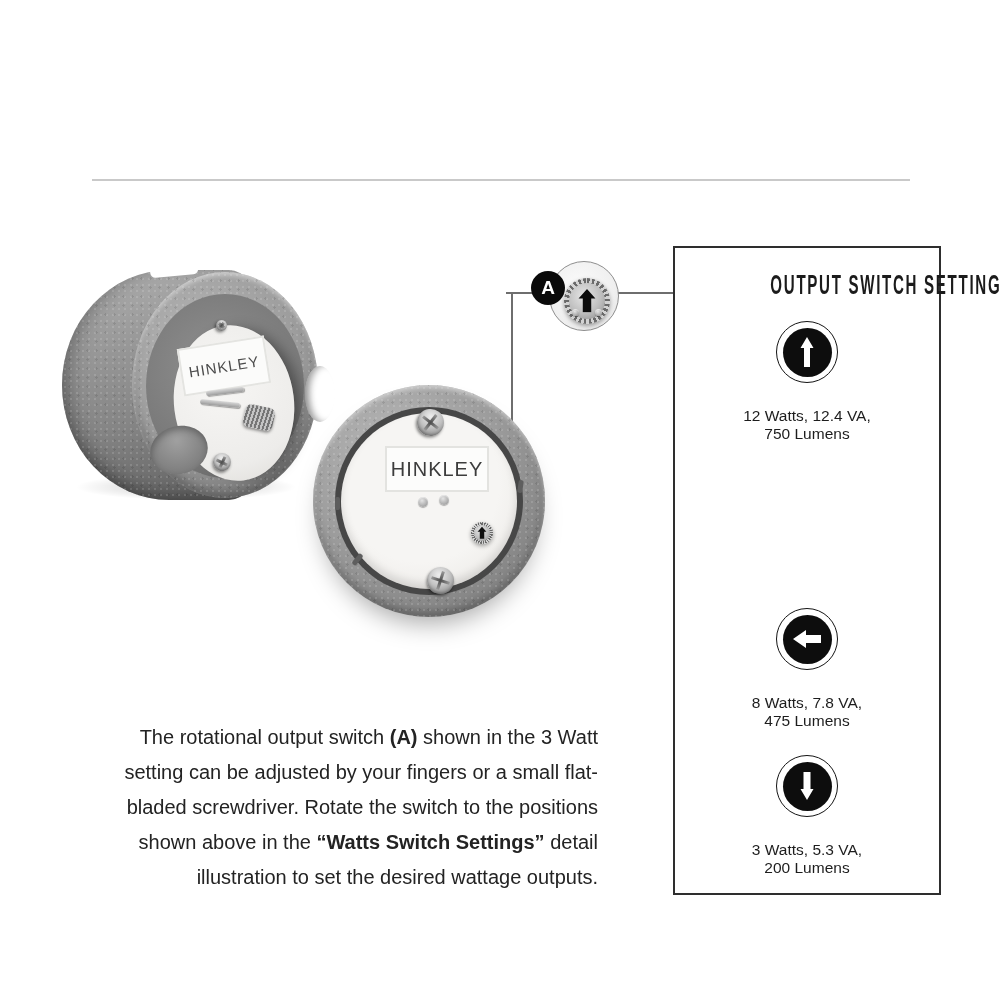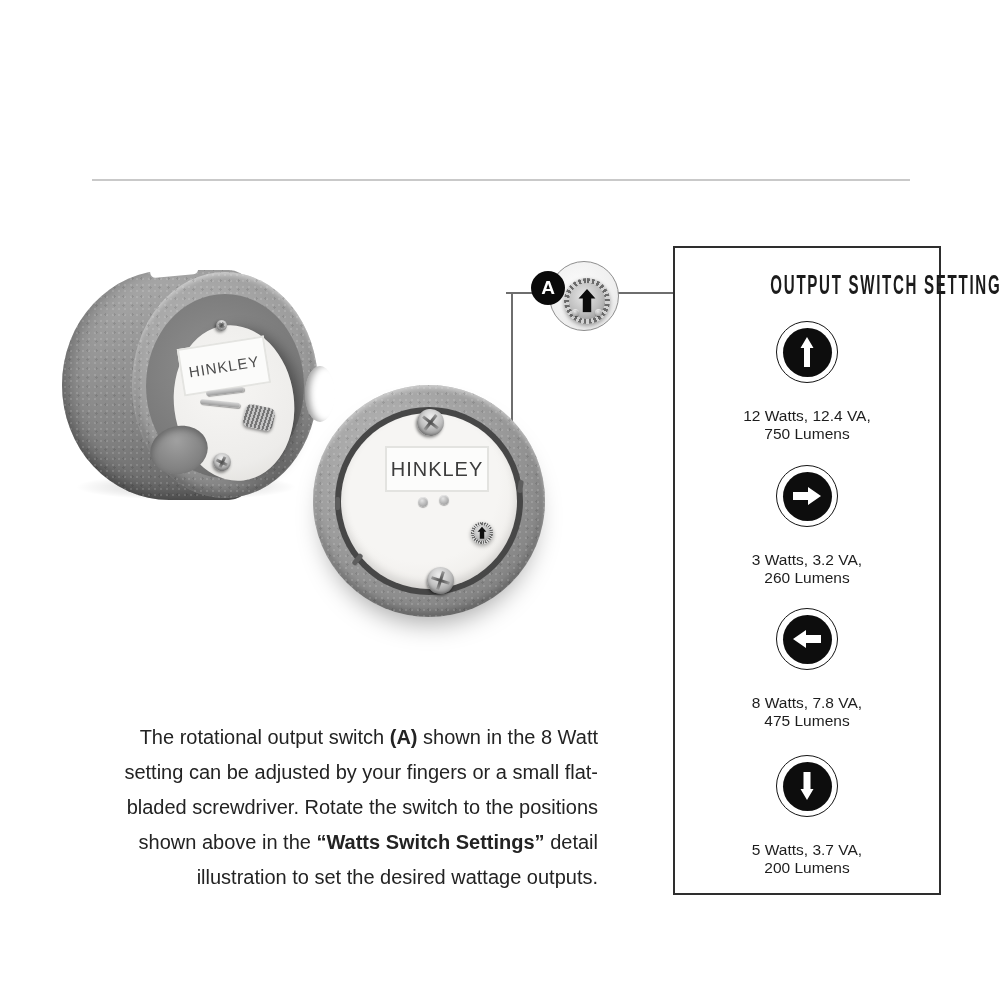--- a/index.html
+++ b/index.html
@@ -195,33 +195,20 @@
               <path d="M9 0 L2.5 11 H6 V30 H12 V11 H15.5 Z" fill="#ffffff"></path>
             </svg>
         </div>
       </div>
       <div class="opt-text">
         <div>12 Watts, 12.4 VA,</div>
         <div>750 Lumens</div>
       </div>
     </div>
 
-    <div class="opt" style="top:217px;">
-      <div class="opt-ring">
-        <div class="opt-circle">
-          <svg width="28" height="20" viewBox="0 0 28 20">
-              <path d="M28 10 L15 1 V6 H0 V14 H15 V19 Z" fill="#ffffff"></path>
-            </svg>
-        </div>
-      </div>
-      <div class="opt-text">
-        <div>3 Watts, 3.2 VA,</div>
-        <div>260 Lumens</div>
-      </div>
-    </div>
 
     <div class="opt" style="top:360px;">
       <div class="opt-ring">
         <div class="opt-circle">
           <svg width="28" height="20" viewBox="0 0 28 20">
               <path d="M0 10 L13 1 V6 H28 V14 H13 V19 Z" fill="#ffffff"></path>
             </svg>
         </div>
       </div>
       <div class="opt-text">
@@ -232,21 +219,21 @@
 
     <div class="opt" style="top:507px;">
       <div class="opt-ring">
         <div class="opt-circle">
           <svg width="18" height="28" viewBox="0 0 18 28">
               <path d="M9 28 L15.5 17 H12.5 V0 H5.5 V17 H2.5 Z" fill="#ffffff"></path>
             </svg>
         </div>
       </div>
       <div class="opt-text">
-        <div>5 Watts, 3.7 VA,</div>
+        <div>3 Watts, 5.3 VA,</div>
         <div>200 Lumens</div>
       </div>
     </div>
   </section>
 
-  <p class="abs descr"><span>The rotational output switch </span><b>(A)</b><span> shown in the 8 Watt setting can be adjusted by your fingers or a small flat-bladed screwdriver. Rotate the switch to the positions shown above in the </span><b>“Watts Switch Settings”</b><span> detail illustration to set the desired wattage outputs.</span></p>
+  <p class="abs descr"><span>The rotational output switch </span><b>(A)</b><span> shown in the 3 Watt setting can be adjusted by your fingers or a small flat-bladed screwdriver. Rotate the switch to the positions shown above in the </span><b>“Watts Switch Settings”</b><span> detail illustration to set the desired wattage outputs.</span></p>
 
 </div>
 
 </body></html>

